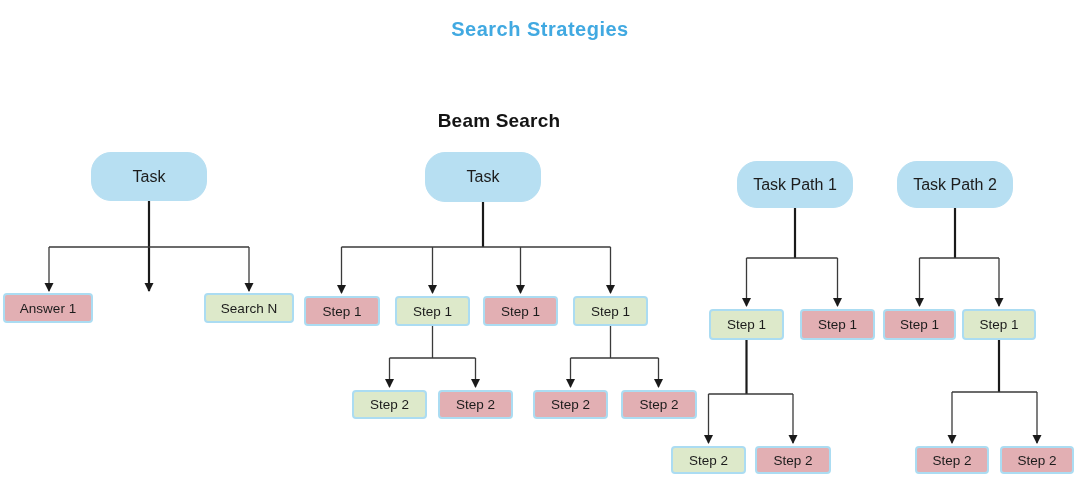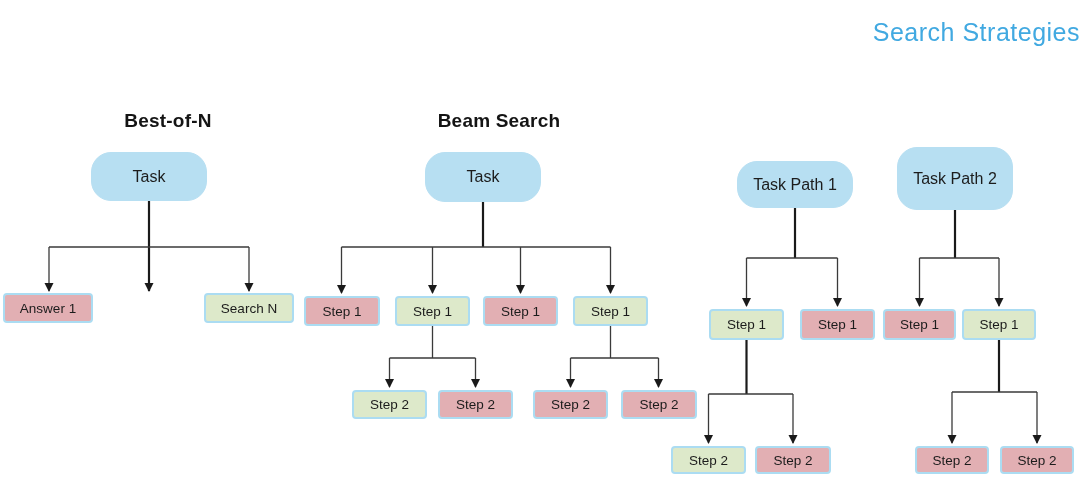--- a/index.html
+++ b/index.html
@@ -16,22 +16,22 @@
   html,body{margin:0;padding:0;background:#ffffff;}
   #canvas{
     position:relative;
     width:1080px;height:493px;
     background:#ffffff;
     font-family:"Liberation Sans","DejaVu Sans",sans-serif;
     overflow:hidden;
   }
   .title{
     position:absolute;left:0;top:18px;width:1080px;
-    text-align:right;
-    font-size:25px;font-weight:400;letter-spacing:.5px;
+    text-align:center;
+    font-size:20px;font-weight:700;letter-spacing:.5px;
     color:var(--title-color);
   }
   .section-heading{
     position:absolute;width:160px;
     text-align:center;
     font-size:19px;font-weight:bold;letter-spacing:.2px;
     color:var(--heading-color);
   }
   .node{
     position:absolute;
@@ -63,21 +63,20 @@
   .trunk{stroke:var(--trunk-color);stroke-width:2.2;fill:none;}
   .arrowfill{fill:var(--trunk-color);}
 </style>
 </head>
 <body>
 
 <div id="canvas">
 
   <div class="title">Search Strategies</div>
 
-  <div class="section-heading" style="left:88px;top:110px;">Best-of-N</div>
   <div class="section-heading" style="left:419px;top:110px;">Beam Search</div>
 
   <svg class="connectors" width="1080" height="493" viewBox="0 0 1080 493">
     <defs>
       <marker id="arrow" markerUnits="userSpaceOnUse" markerWidth="10" markerHeight="10" refX="8" refY="4.5" orient="auto-start-reverse">
         <path class="arrowfill" d="M0,0 L9,4.5 L0,9 Z"></path>
       </marker>
     </defs>
 
     <path class="trunk" d="M149,200 L149,291" marker-end="url(#arrow)"></path>
@@ -131,21 +130,21 @@
   <div class="node pink" style="left:304px;top:296px;width:76px;height:30px;">Step 1</div>
   <div class="node green" style="left:395px;top:296px;width:75px;height:30px;">Step 1</div>
   <div class="node pink" style="left:483px;top:296px;width:75px;height:30px;">Step 1</div>
   <div class="node green" style="left:573px;top:296px;width:75px;height:30px;">Step 1</div>
   <div class="node green" style="left:352px;top:390px;width:75px;height:29px;">Step 2</div>
   <div class="node pink" style="left:438px;top:390px;width:75px;height:29px;">Step 2</div>
   <div class="node pink" style="left:533px;top:390px;width:75px;height:29px;">Step 2</div>
   <div class="node pink" style="left:621px;top:390px;width:76px;height:29px;">Step 2</div>
 
   <div class="node blue" style="left:737px;top:161px;width:116px;height:47px;">Task Path 1</div>
-  <div class="node blue" style="left:897px;top:147px;width:116px;height:63px;">Task Path 2</div>
+  <div class="node blue" style="left:897px;top:161px;width:116px;height:47px;">Task Path 2</div>
   <div class="node green" style="left:709px;top:309px;width:75px;height:31px;">Step 1</div>
   <div class="node pink" style="left:800px;top:309px;width:75px;height:31px;">Step 1</div>
   <div class="node pink" style="left:883px;top:309px;width:73px;height:31px;">Step 1</div>
   <div class="node green" style="left:962px;top:309px;width:74px;height:31px;">Step 1</div>
   <div class="node green" style="left:671px;top:446px;width:75px;height:28px;">Step 2</div>
   <div class="node pink" style="left:755px;top:446px;width:76px;height:28px;">Step 2</div>
   <div class="node pink" style="left:915px;top:446px;width:74px;height:28px;">Step 2</div>
   <div class="node pink" style="left:1000px;top:446px;width:74px;height:28px;">Step 2</div>
 
 </div>

